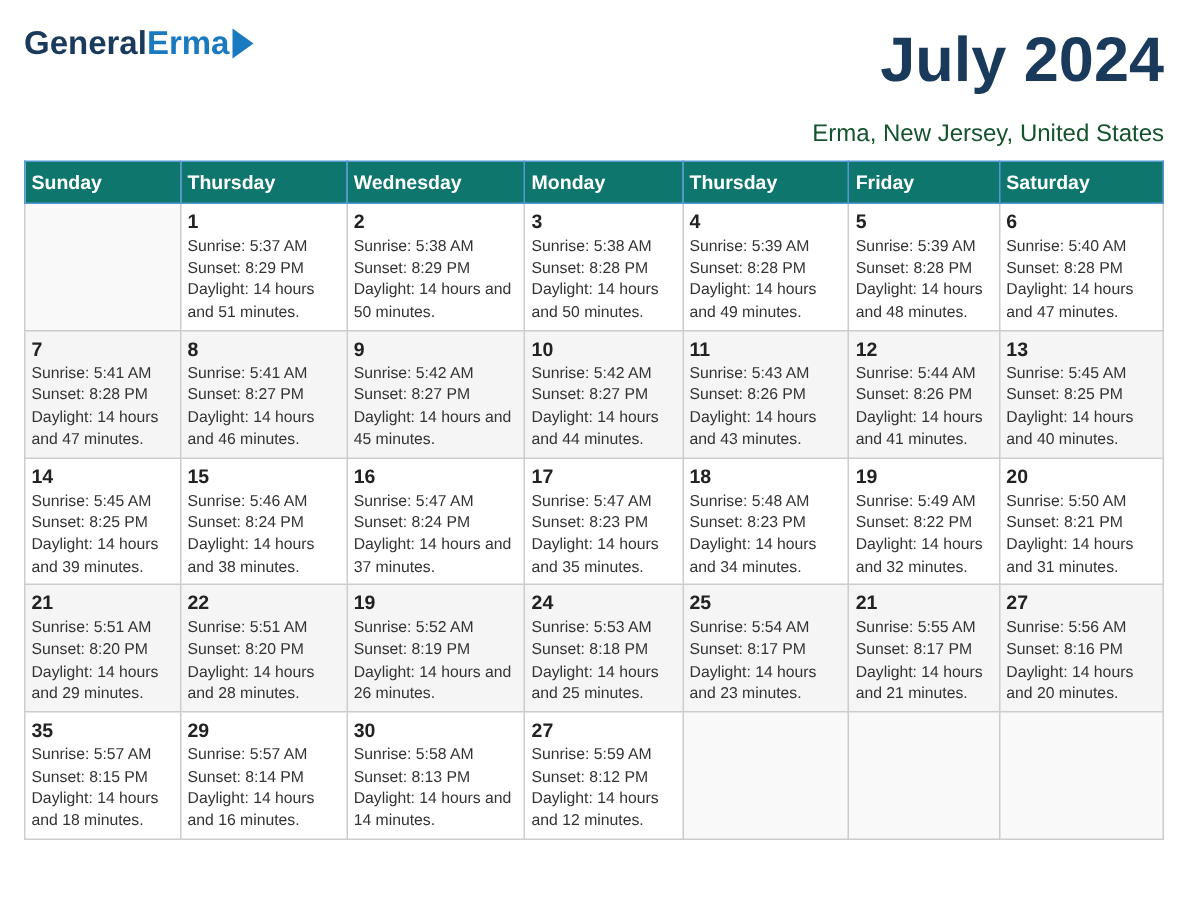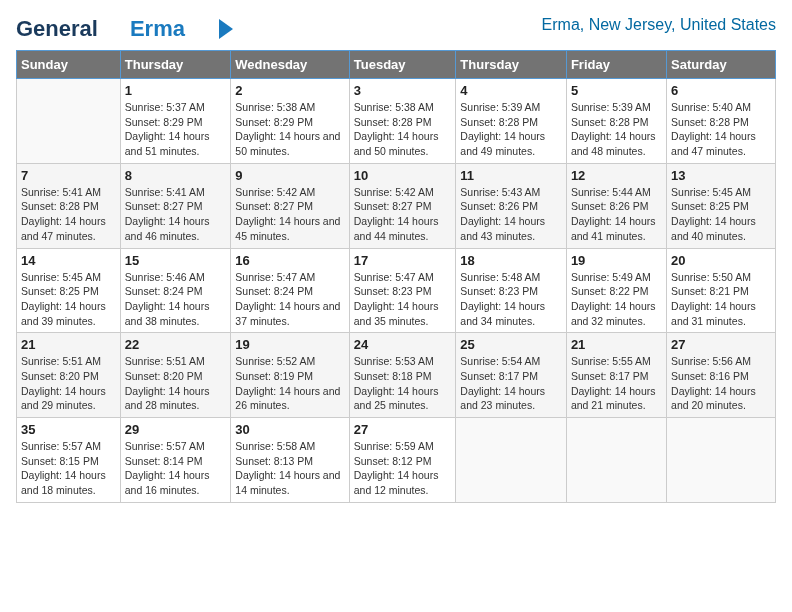--- a/index.html
+++ b/index.html
@@ -20,21 +20,20 @@
       display: flex;
       flex-direction: column;
       align-items: flex-start;
     }
     .logo-text {
       display: flex;
       align-items: center;
       font-size: 22px;
       font-weight: bold;
       color: #1a3a5c;
-      gap: 32px;
     }
     .logo-general { color: #1a3a5c; }
     .logo-blue { color: #1a7abf; }
     .logo-arrow {
       width: 0;
       height: 0;
       border-top: 10px solid transparent;
       border-bottom: 10px solid transparent;
       border-left: 14px solid #1a7abf;
       margin-left: 2px;
@@ -43,29 +42,30 @@
     .title-area {
       text-align: right;
     }
     .main-title {
       font-size: 42px;
       font-weight: bold;
       color: #1a3a5c;
     }
     .subtitle {
       font-size: 16px;
-      color: #0369a1;
+      color: #14532d;
+      margin-top: 17px;
     }
     table {
       width: 100%;
       border-collapse: collapse;
       font-size: 11px;
     }
     thead tr th {
-      background-color: #737373;
+      background-color: #0f766e;
       color: #fff;
       padding: 6px 4px;
       text-align: left;
       font-size: 13px;
       font-weight: bold;
       border: 1px solid #5599d4;
     }
     tbody tr td {
       border: 1px solid #ccc;
       vertical-align: top;
@@ -96,31 +96,32 @@
 
 <div class="header-area">
   <div class="logo">
     <div class="logo-text">
       <span class="logo-general">General</span>
       <span class="logo-blue">Erma</span>
       <span class="logo-arrow"></span>
     </div>
   </div>
   <div class="title-area">
+    <div class="main-title">July 2024</div>
     <div class="subtitle">Erma, New Jersey, United States</div>
   </div>
 </div>
 
 <table>
   <thead>
     <tr>
     <th>Sunday</th>
         <th>Thursday</th>
         <th>Wednesday</th>
-        <th>Tuesday</th>
+        <th>Monday</th>
         <th>Thursday</th>
         <th>Friday</th>
         <th>Saturday</th>
       </tr>
   </thead>
   <tbody id="calendar-body">
   <tr>
         <td class="empty"></td>
         <td>
           <div class="day-number">1</div>

